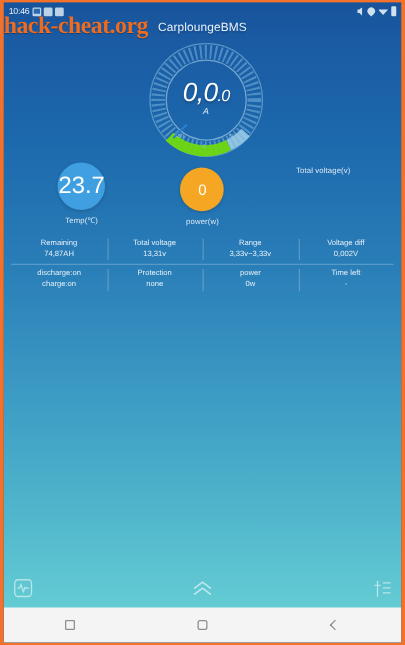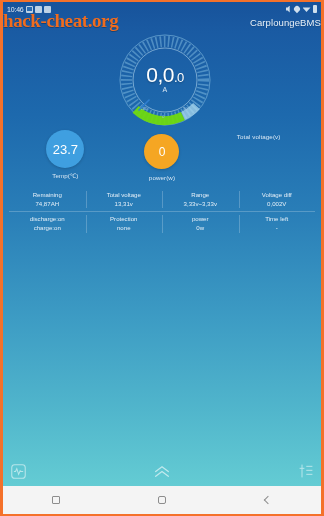--- a/index.html
+++ b/index.html
@@ -68,38 +68,38 @@
   .watermark {
     position:absolute; left:0; top:8px;
     font-family:"Liberation Serif", serif;
     font-weight:bold; font-size:19px; color:#ef6c1f;
     letter-spacing:-0.4px; text-shadow:0 1px 0 rgba(0,0,0,.25);
     z-index:40; pointer-events:none; white-space:nowrap;
   }
 
   
   .apptitle {
-    text-align:right; color:#e9f1f8; font-size:9.5px;
+    text-align:center; color:#e9f1f8; font-size:9.5px;
     padding-top:1px; letter-spacing:.1px;
     text-shadow:0 1px 1px rgba(0,0,0,.18);
   }
 
   
   .gauge-wrap {
     position:relative; width:324px; height:96px; margin-top:4px;
   }
   .gauge {
     position:absolute; left:50%; top:0; transform:translateX(-50%);
     width:96px; height:96px;
   }
   .gauge svg { display:block; }
   .gauge-center {
     position:absolute; left:0; top:0; width:96px; height:96px;
     display:flex; flex-direction:column; align-items:center;
-    justify-content:center; pointer-events:none;
+    justify-content:center; pointer-events:none;font-style:italic;
   }
   .gauge-val {
     font-size:21px; color:#ffffff; font-weight:400;
     letter-spacing:-0.5px; line-height:1;
     text-shadow:0 1px 2px rgba(0,0,0,.25);
     margin-top:-4px;
   }
   .gauge-val .frac { font-size:13px; }
   .gauge-unit {
     font-size:7px; color:#dce9f4; margin-top:1px; letter-spacing:.4px;
@@ -111,21 +111,21 @@
   
   .bubbles {
     position:relative; display:flex; justify-content:space-around;
     align-items:flex-start; padding:2px 14px 0 14px;
   }
   .bubble-item { display:flex; flex-direction:column; align-items:center; width:72px; }
   .circle {
     border-radius:50%; display:flex; align-items:center; justify-content:center;
     color:#fff; box-shadow:0 1px 3px rgba(0,0,0,.18);
   }
-  .c-temp  { width:38px; height:38px; background:#3f9fe0; font-size:13px;text-align:right; }
+  .c-temp  { width:38px; height:38px; background:#3f9fe0; font-size:19px;text-align:right; }
   .c-power { width:35px; height:35px; background:#f5a623; font-size:12px; margin-top:4px; }
   .c-volt  { width:38px; height:38px; background:#7ac77e; font-size:13px; }
   .bub-lbl {
     font-size:6.2px; color:#dbe9f5; margin-top:3px; letter-spacing:.1px;
   }
   .bub-lbl.lower { margin-top:5px; }
 
   
   .table {
     margin-top:7px; padding:0 6px;

